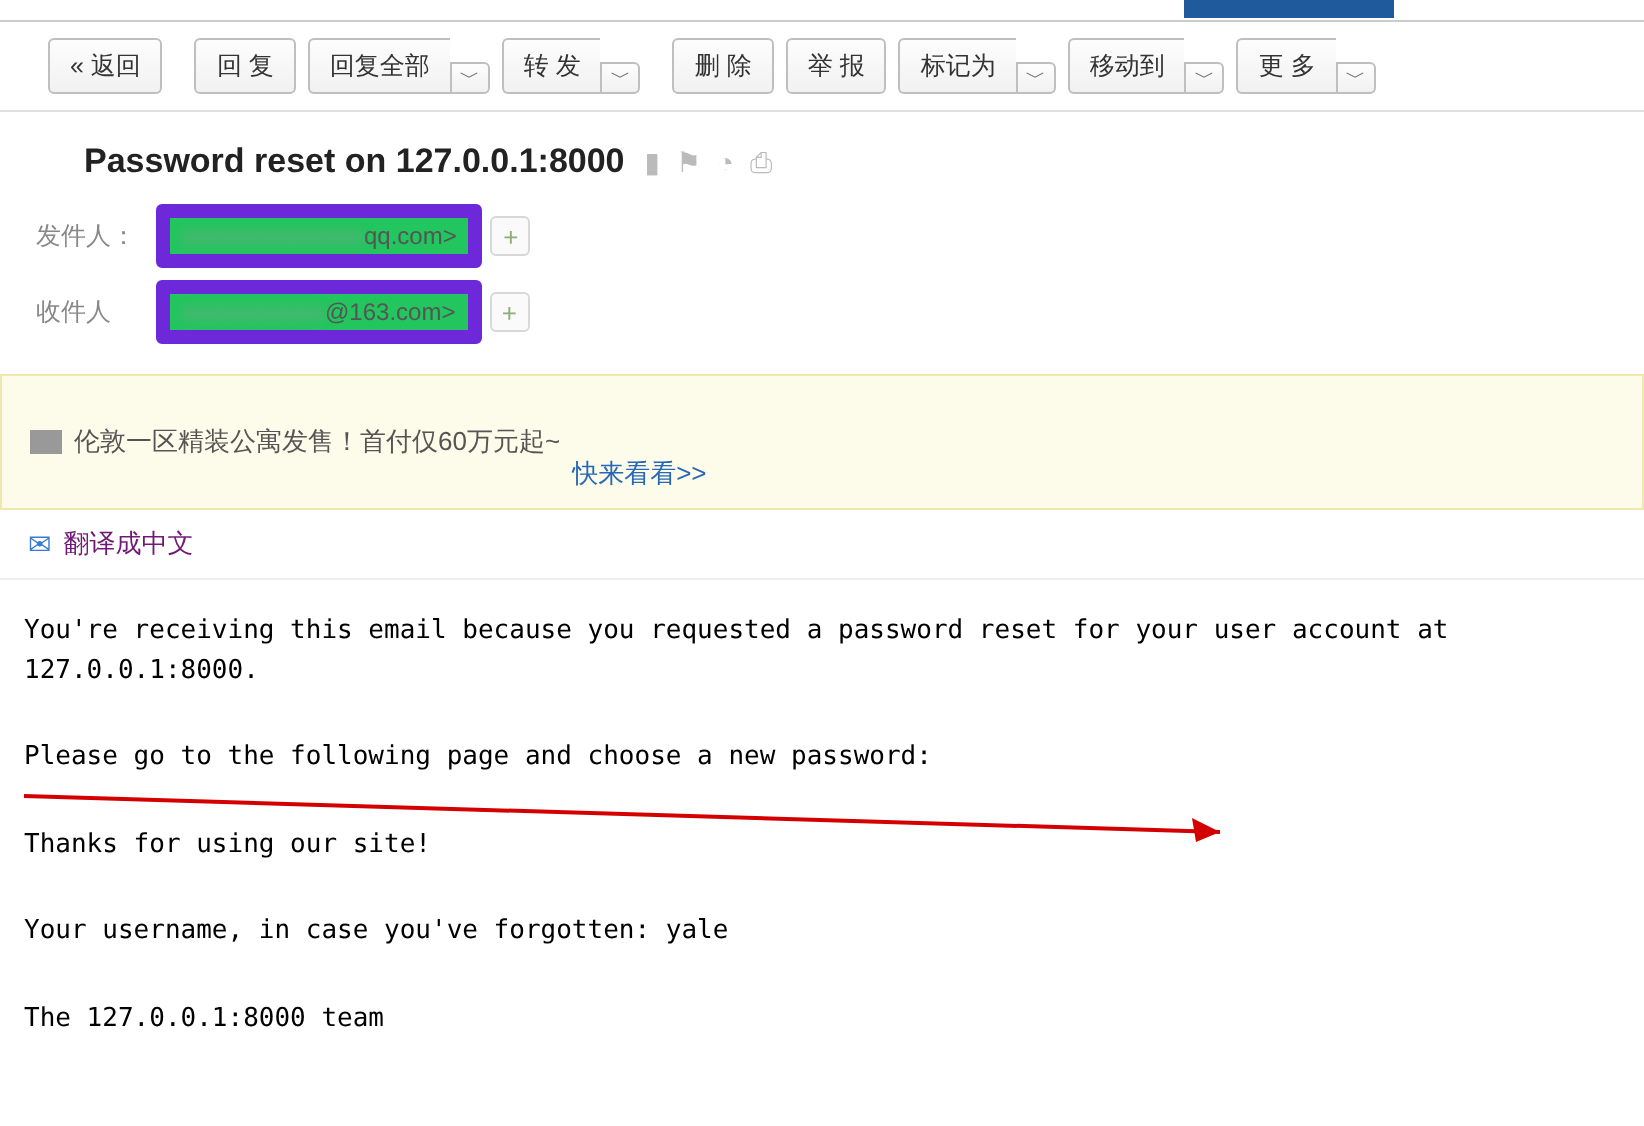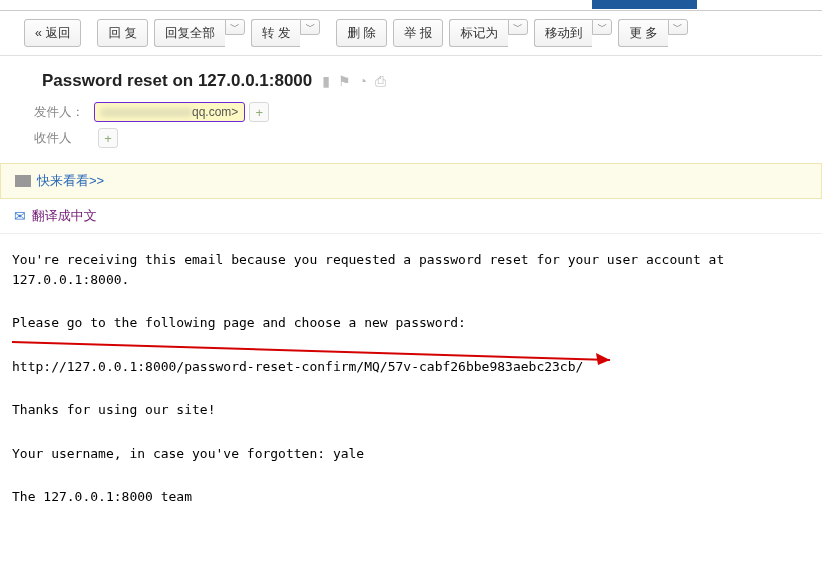--- a/index.html
+++ b/index.html
@@ -43,21 +43,21 @@
     border: 1px solid #bfbfbf;
     background: linear-gradient(#fdfdfd,#f1f1f1);
     border-radius: 3px;
     font-size: 12.5px;
     color: #333;
     cursor: pointer;
     white-space: nowrap;
   }
   .btn-split {
     display:inline-flex;
-    align-items:flex-start;
+    align-items:flex-end;
   }
   .btn-split .btn { border-radius:3px 0 0 3px; border-right:none;}
   .btn-split .drop {
     width:18px;
     border:1px solid #bfbfbf;
     border-radius:0 3px 3px 0;
     background:linear-gradient(#fdfdfd,#f1f1f1);
     display:flex;align-items:center;justify-content:center;
     cursor:pointer;
     font-size:10px;color:#666;
@@ -71,37 +71,37 @@
     margin-left:24px;
   }
   .subject {
     font-size: 17px;
     font-weight: bold;
     color: #222;
   }
   .subj-icons { display:flex; gap:8px; color:#bbb; font-size:14px;}
   .subj-icons span {cursor:pointer;}
   .meta {
-    padding: 0 18px 12px 34px;
+    padding: 0 18px 12px 18px;
     font-size: 12.5px;
     color: #888;
   }
   .meta-row {
     display:flex;
     align-items:center;
     padding: 3px 0;
   }
   .meta-label-n { width:60px; color:#888;}
   .pill {
     display:inline-flex;
     align-items:center;
-    border:1px solid #6d28d9;
+    border:7px solid #6d28d9;
     border-radius:3px;
     padding:2px 6px;
-    background:#fef9c3;
+    background:#22c55e;
     font-size:12px;
     color:#555;
   }
   .pill .blur {
     filter: blur(3px);
     color:#999;
     letter-spacing:0.5px;
   }
   .pill-plus {
     margin-left:4px;
@@ -112,21 +112,21 @@
     font-size:13px;cursor:pointer;
   }
   .ad-bar {
     background:#fdfbe9;
     border:1px solid #eee7b0;
     padding:8px 14px;
     font-size:13px;
     color:#555;
     display:flex;align-items:center;gap:6px;
   }
-  .ad-bar .ad-link { color:#2868b8; cursor:pointer;}
+  .ad-bar .ad-link { color:#2868b8; cursor:pointer;margin-top:32px;}
   .trans-bar {
     padding:8px 14px;
     border-bottom:1px solid #eee;
     display:flex;align-items:center;gap:6px;
   }
   .trans-bar a {color:#701a75; text-decoration:none;cursor:pointer;font-size:13px;}
   .mail-body {
     padding:16px 12px 40px 12px;
     font-family: "SimSun","NSimSun",monospace;
     font-size:13px;
@@ -198,38 +198,42 @@
   <div class="meta-row">
     <span class="meta-label-n">发件人：</span>
     <span class="pill">
       <span class="blur">xxxxxxxxxxxxxx</span>
       <span>qq.com&gt;</span>
     </span>
     <span class="pill-plus">+</span>
   </div>
   <div class="meta-row">
     <span class="meta-label-n">收件人</span>
+    <span class="pill">
+      <span class="blur">xxxxxxxxxxx</span>
+      <span>@163.com&gt;</span>
+    </span>
     <span class="pill-plus">+</span>
   </div>
 </div>
 
 <div class="ad-bar">
   <span class="ad-icon"></span>
+  <span>伦敦一区精装公寓发售！首付仅60万元起~ </span>
   <span class="ad-link">快来看看&gt;&gt;</span>
 </div>
 
 <div class="trans-bar">
   <span class="trans-icon">✉</span>
   <a>翻译成中文</a>
 </div>
 
 <div class="mail-body">
   <p>You're receiving this email because you requested a password reset for your user account at 127.0.0.1:8000.</p>
   <p>Please go to the following page and choose a new password:</p>
-  <p>http://127.0.0.1:8000/password-reset-confirm/MQ/57v-cabf26bbe983aebc23cb/</p>
   <svg class="arrow-layer" viewBox="0 0 620 30" preserveAspectRatio="none">
     <line x1="2" y1="4" x2="600" y2="22" stroke="#d40000" stroke-width="2"></line>
     <polygon points="600,22 586,15 588,27" fill="#d40000"></polygon>
   </svg>
   <p>Thanks for using our site!</p>
   <p>Your username, in case you've forgotten: yale</p>
   <p>The 127.0.0.1:8000 team</p>
 
 </div>
 

